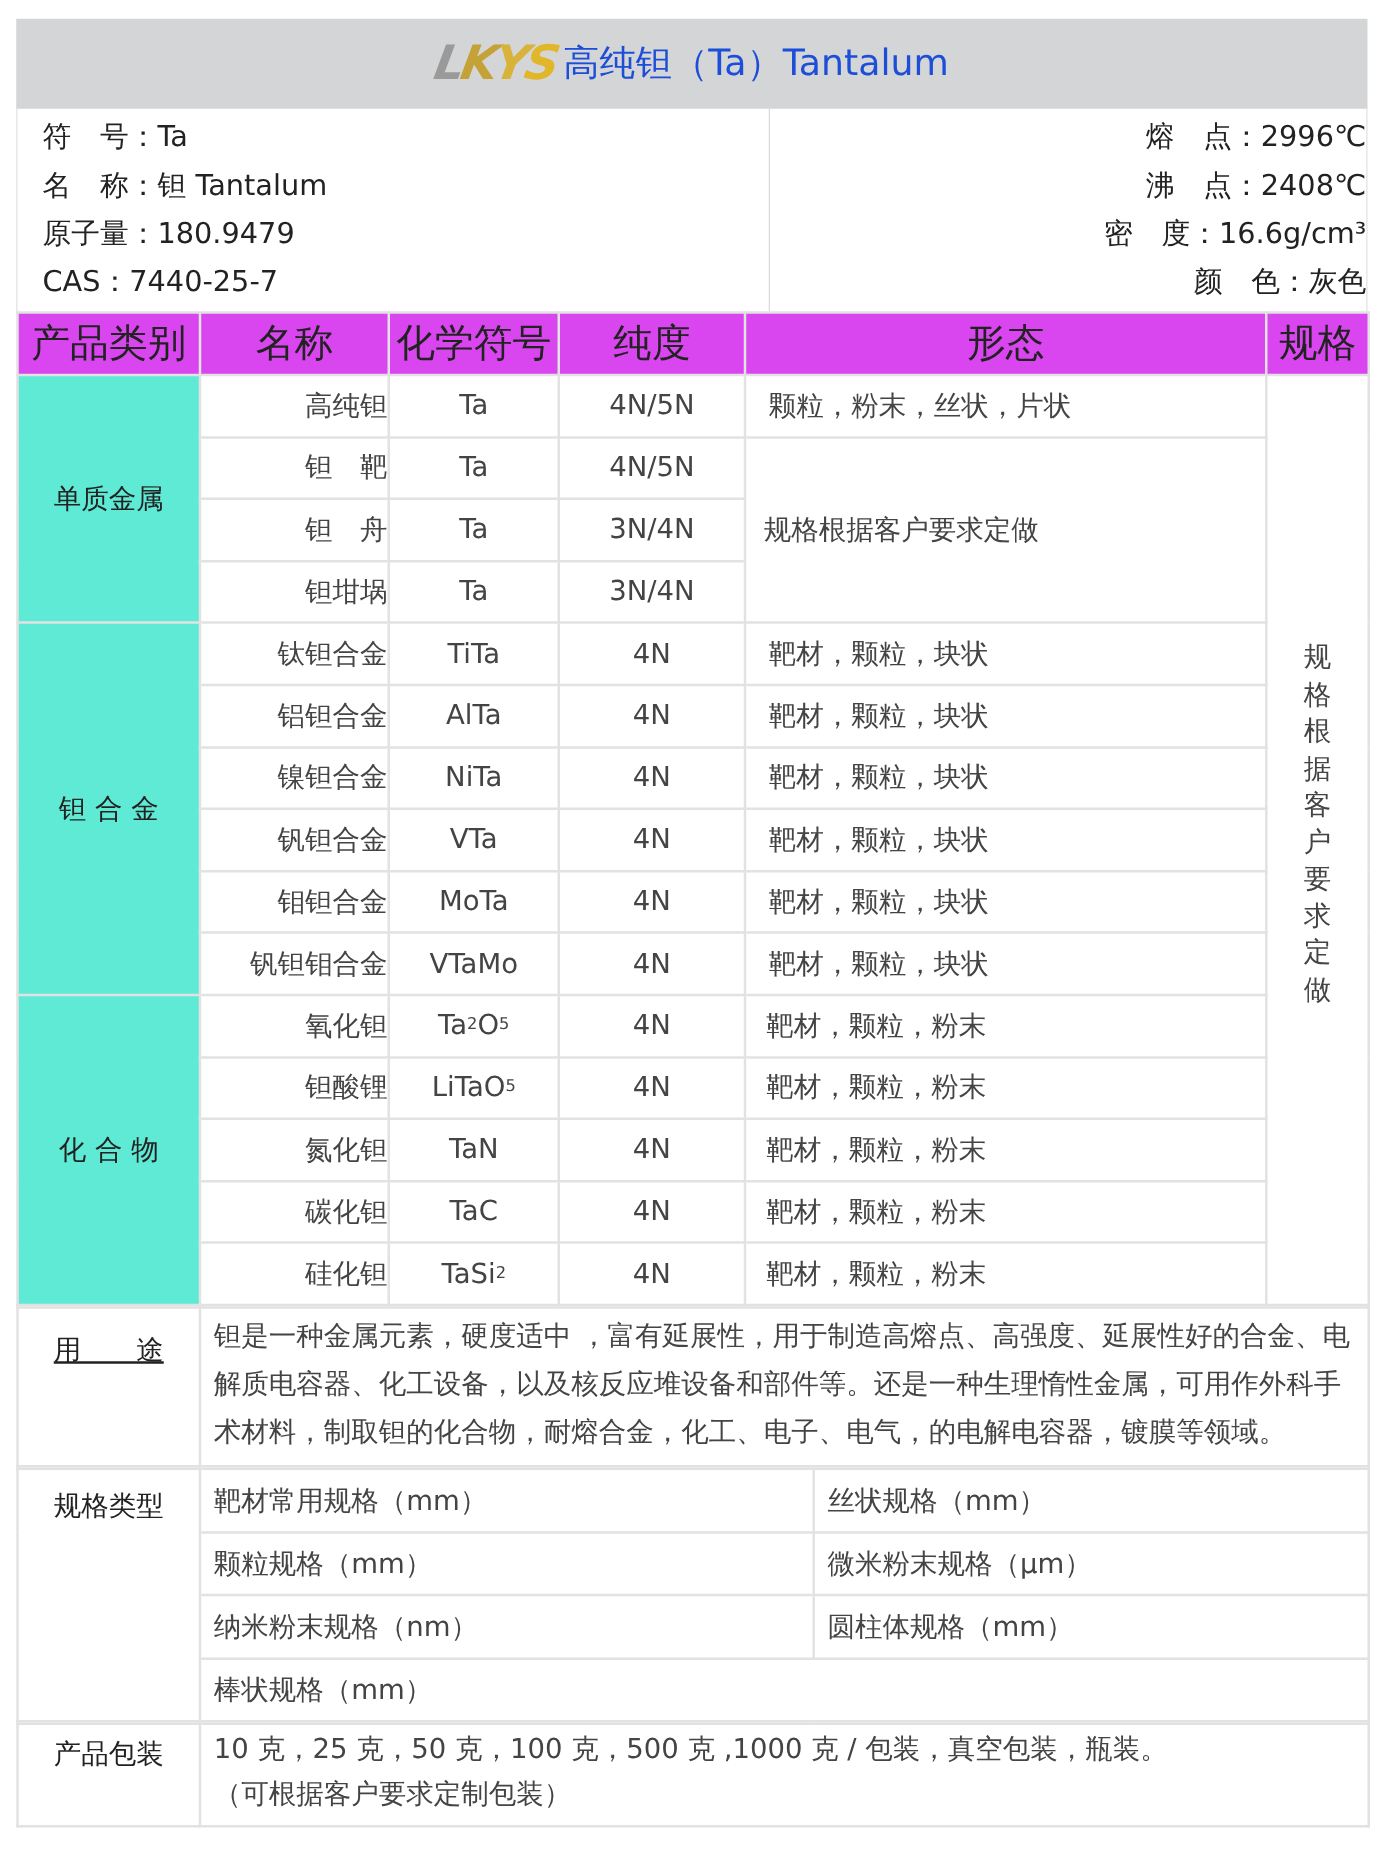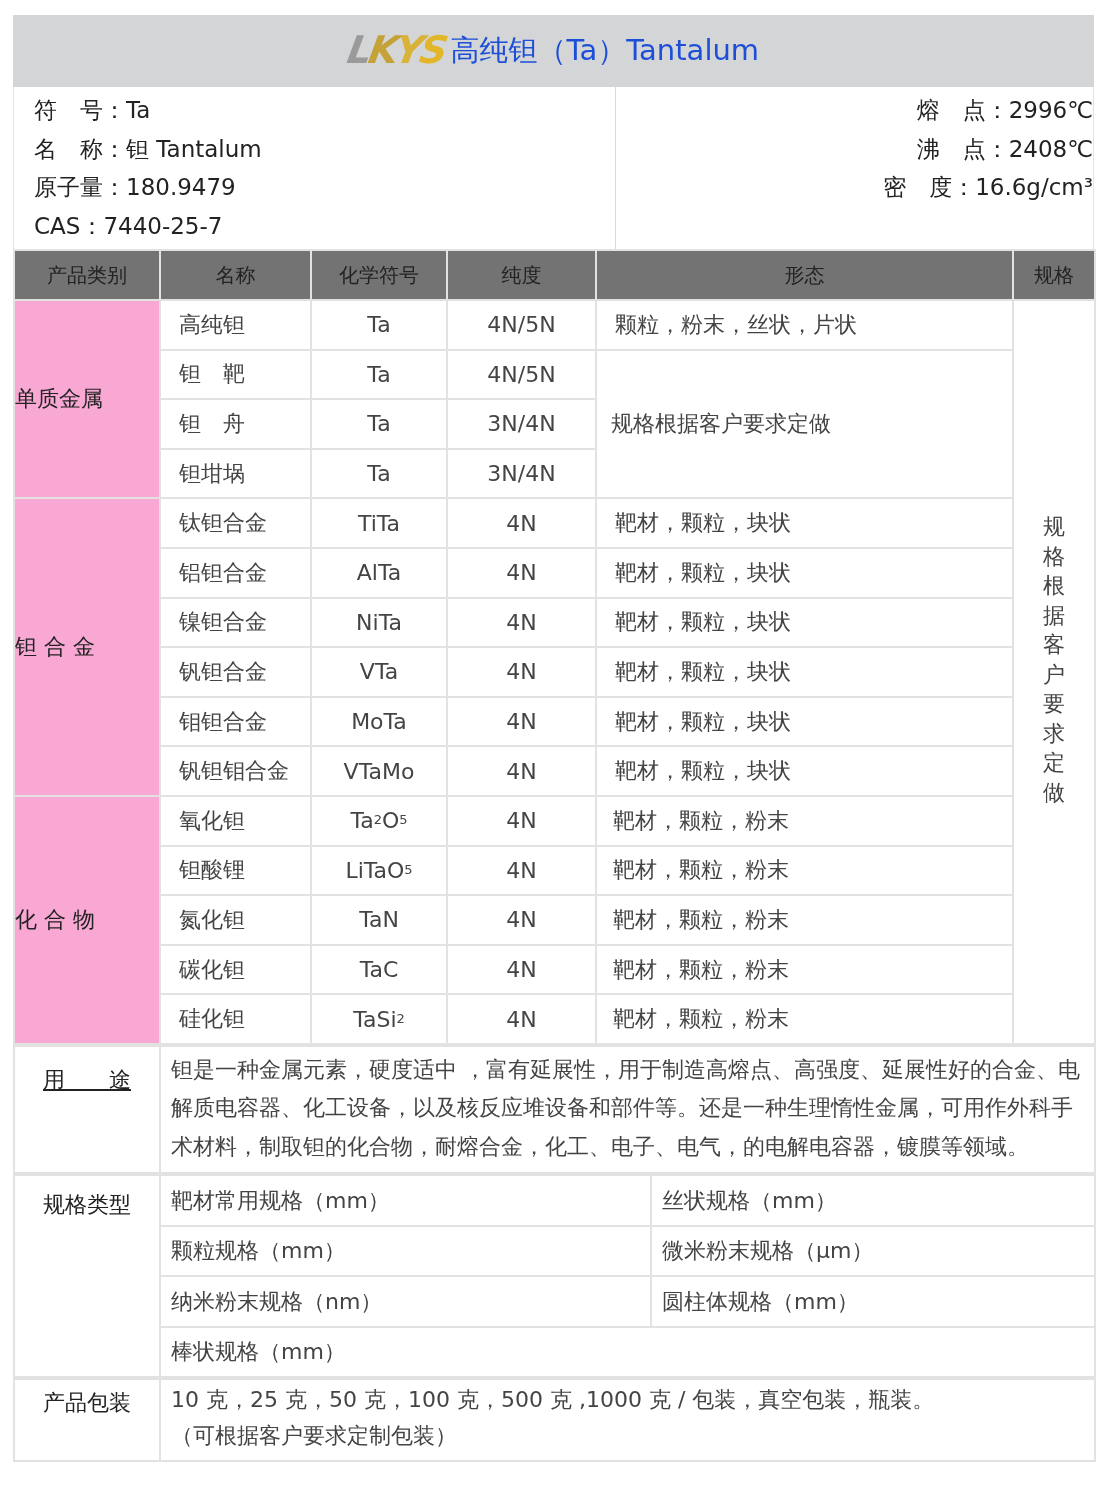--- a/index.html
+++ b/index.html
@@ -13,24 +13,24 @@
   .logo .s { color: #e2b629; }
   .title-text { font-size: 29px; color: #1d4ed8; }
   .info { display: flex; border-left: 1px solid #e2e2e2; border-right: 1px solid #e2e2e2; }
   .info-col { padding: 4px 0 4px 20px; }
   .info-col.left { width: 581px; border-right: 1px solid #dadada; }
   .info-col.right { flex: 1; padding-left: 18px; text-align: right; }
   .info-line { height: 38.5px; line-height: 38.5px; font-size: 23px; color: #222; white-space: nowrap; }
 
   table { border-collapse: collapse; width: 1081px; table-layout: fixed; }
   td, th { border: 2px solid #e2e2e2; padding: 0; font-weight: normal; }
-  th { background: #737373; height: 48px; font-size: 20px; color: #222; }
+  th { background: #d946ef; height: 48px; font-size: 31px; color: #222; }
   .main td { height: 47.6px; font-size: 22px; color: #444; }
-  .cat { text-align: left; font-size: 22px; color: #222 !important; background: #f9a8d4; }
-  .name { padding-left: 18px !important; }
+  .cat { text-align: center; font-size: 22px; color: #222 !important; background: #5eead4; }
+  .name { padding-left: 18px !important; text-align: right; }
   .center { text-align: center; }
   .form { padding-left: 18px !important; }
   .vert { text-align: center; font-size: 22px; color: #444; line-height: 29.5px; width: 1em; margin: 0 auto; word-break: break-all; }
   .sub { font-size: 13px; vertical-align: 4px; }
   .lower td { font-size: 22px; color: #444; }
   .lbl-cell { text-align: center; color: #222 !important; font-size: 23px; vertical-align: top; }
   .usage-text { padding: 4px 8px 6px 10px; line-height: 38.5px; font-size: 22.5px; color: #444; }
   .spec td { height: 48.5px; padding-left: 10px; }
   .pack-text { padding: 2px 10px 6px 10px; line-height: 36px; font-size: 22.5px; }
 </style>
@@ -53,20 +53,21 @@
     <div class="info-col left">
       <div class="info-line"><span>符　号：</span><span>Ta</span></div>
       <div class="info-line"><span>名　称：</span><span>钽 Tantalum</span></div>
       <div class="info-line"><span>原子量：</span><span>180.9479</span></div>
       <div class="info-line"><span>CAS：</span><span>7440-25-7</span></div>
     </div>
     <div class="info-col right">
       <div class="info-line"><span>熔　点：</span><span>2996℃</span></div>
       <div class="info-line"><span>沸　点：</span><span>2408℃</span></div>
       <div class="info-line"><span>密　度：</span><span>16.6g/cm³</span></div>
+      <div class="info-line"><span>颜　色：</span><span>灰色</span></div>
     </div>
   </div>
 
   <table class="main">
     <colgroup>
       <col style="width:146px">
         <col style="width:151px">
         <col style="width:136px">
         <col style="width:149px">
         <col style="width:417px">

